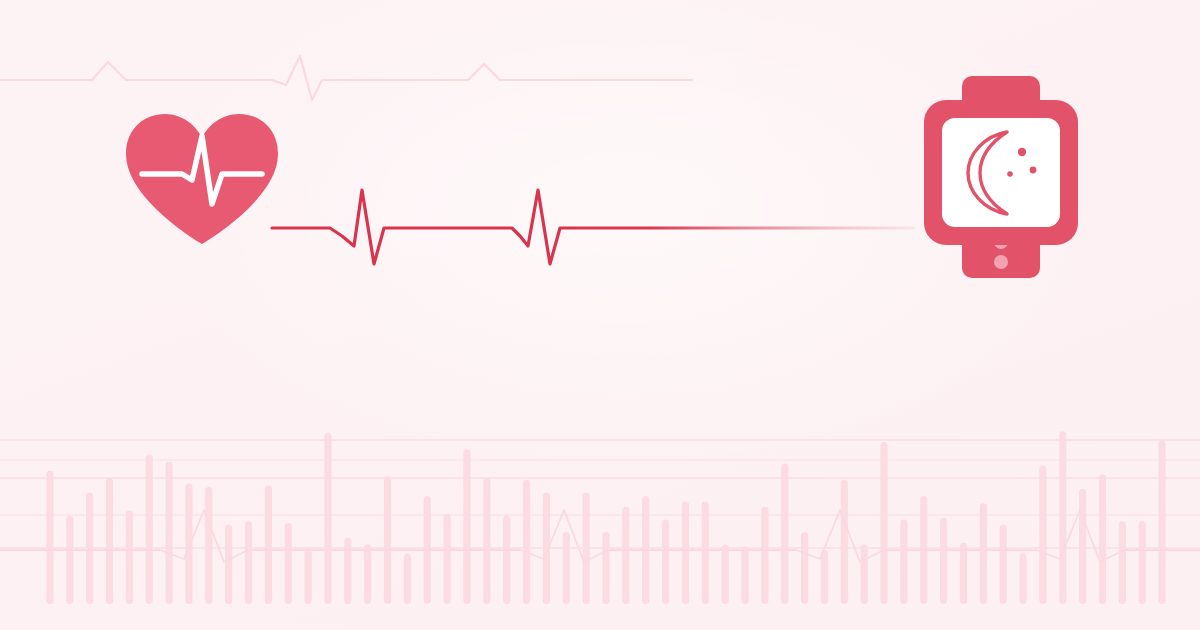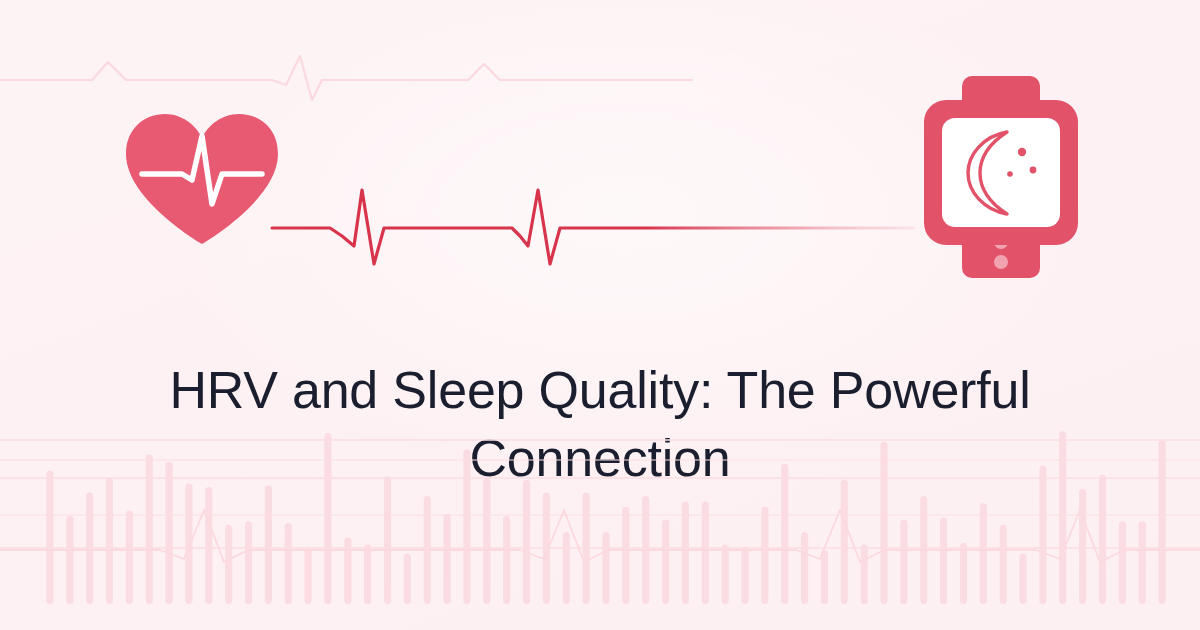--- a/index.html
+++ b/index.html
@@ -127,23 +127,20 @@
 
       <rect x="26" y="48" width="118" height="109" rx="13" ry="13" fill="#ffffff"></rect>
 
       <path d="M91 62 C 68 66, 52 84, 52 103 C 52 122, 68 140, 91 144 C 74 133, 64 119, 64 103 C 64 87, 74 73, 91 62 Z" fill="none" stroke="#e2536a" stroke-width="3.4" stroke-linejoin="round"></path>
       <circle cx="106" cy="82" r="4.2" fill="#e2536a"></circle>
       <circle cx="117" cy="100" r="3.4" fill="#e2536a"></circle>
       <circle cx="94" cy="104" r="2.8" fill="#e2536a"></circle>
     </svg>
   </div>
 
-  <div id="title-block">
-    <h1 id="title-text">HRV and Sleep Quality: The Powerful Connection</h1>
-  </div>
 
   <div id="chart-strip">
     <svg id="chart-svg" width="1200" height="210" viewBox="0 0 1200 210">
         <line x1="0" x2="1200" y1="20" y2="20" stroke="#fbdde3" stroke-width="1.6"></line>
         <line x1="0" x2="1200" y1="40" y2="40" stroke="#fbdde3" stroke-width="1.1"></line>
         <line x1="0" x2="1200" y1="58" y2="58" stroke="#fbdde3" stroke-width="1.6"></line>
         <line x1="0" x2="1200" y1="95" y2="95" stroke="#fbdde3" stroke-width="1.1"></line>
         <line x1="0" x2="1200" y1="128" y2="128" stroke="#fbdde3" stroke-width="1.6"></line>
         <rect x="46.36" y="50.80" width="7.15" height="133.20" rx="3.57" fill="#fadce2"></rect>
         <rect x="66.21" y="95.80" width="7.15" height="88.20" rx="3.57" fill="#fadce2"></rect>

